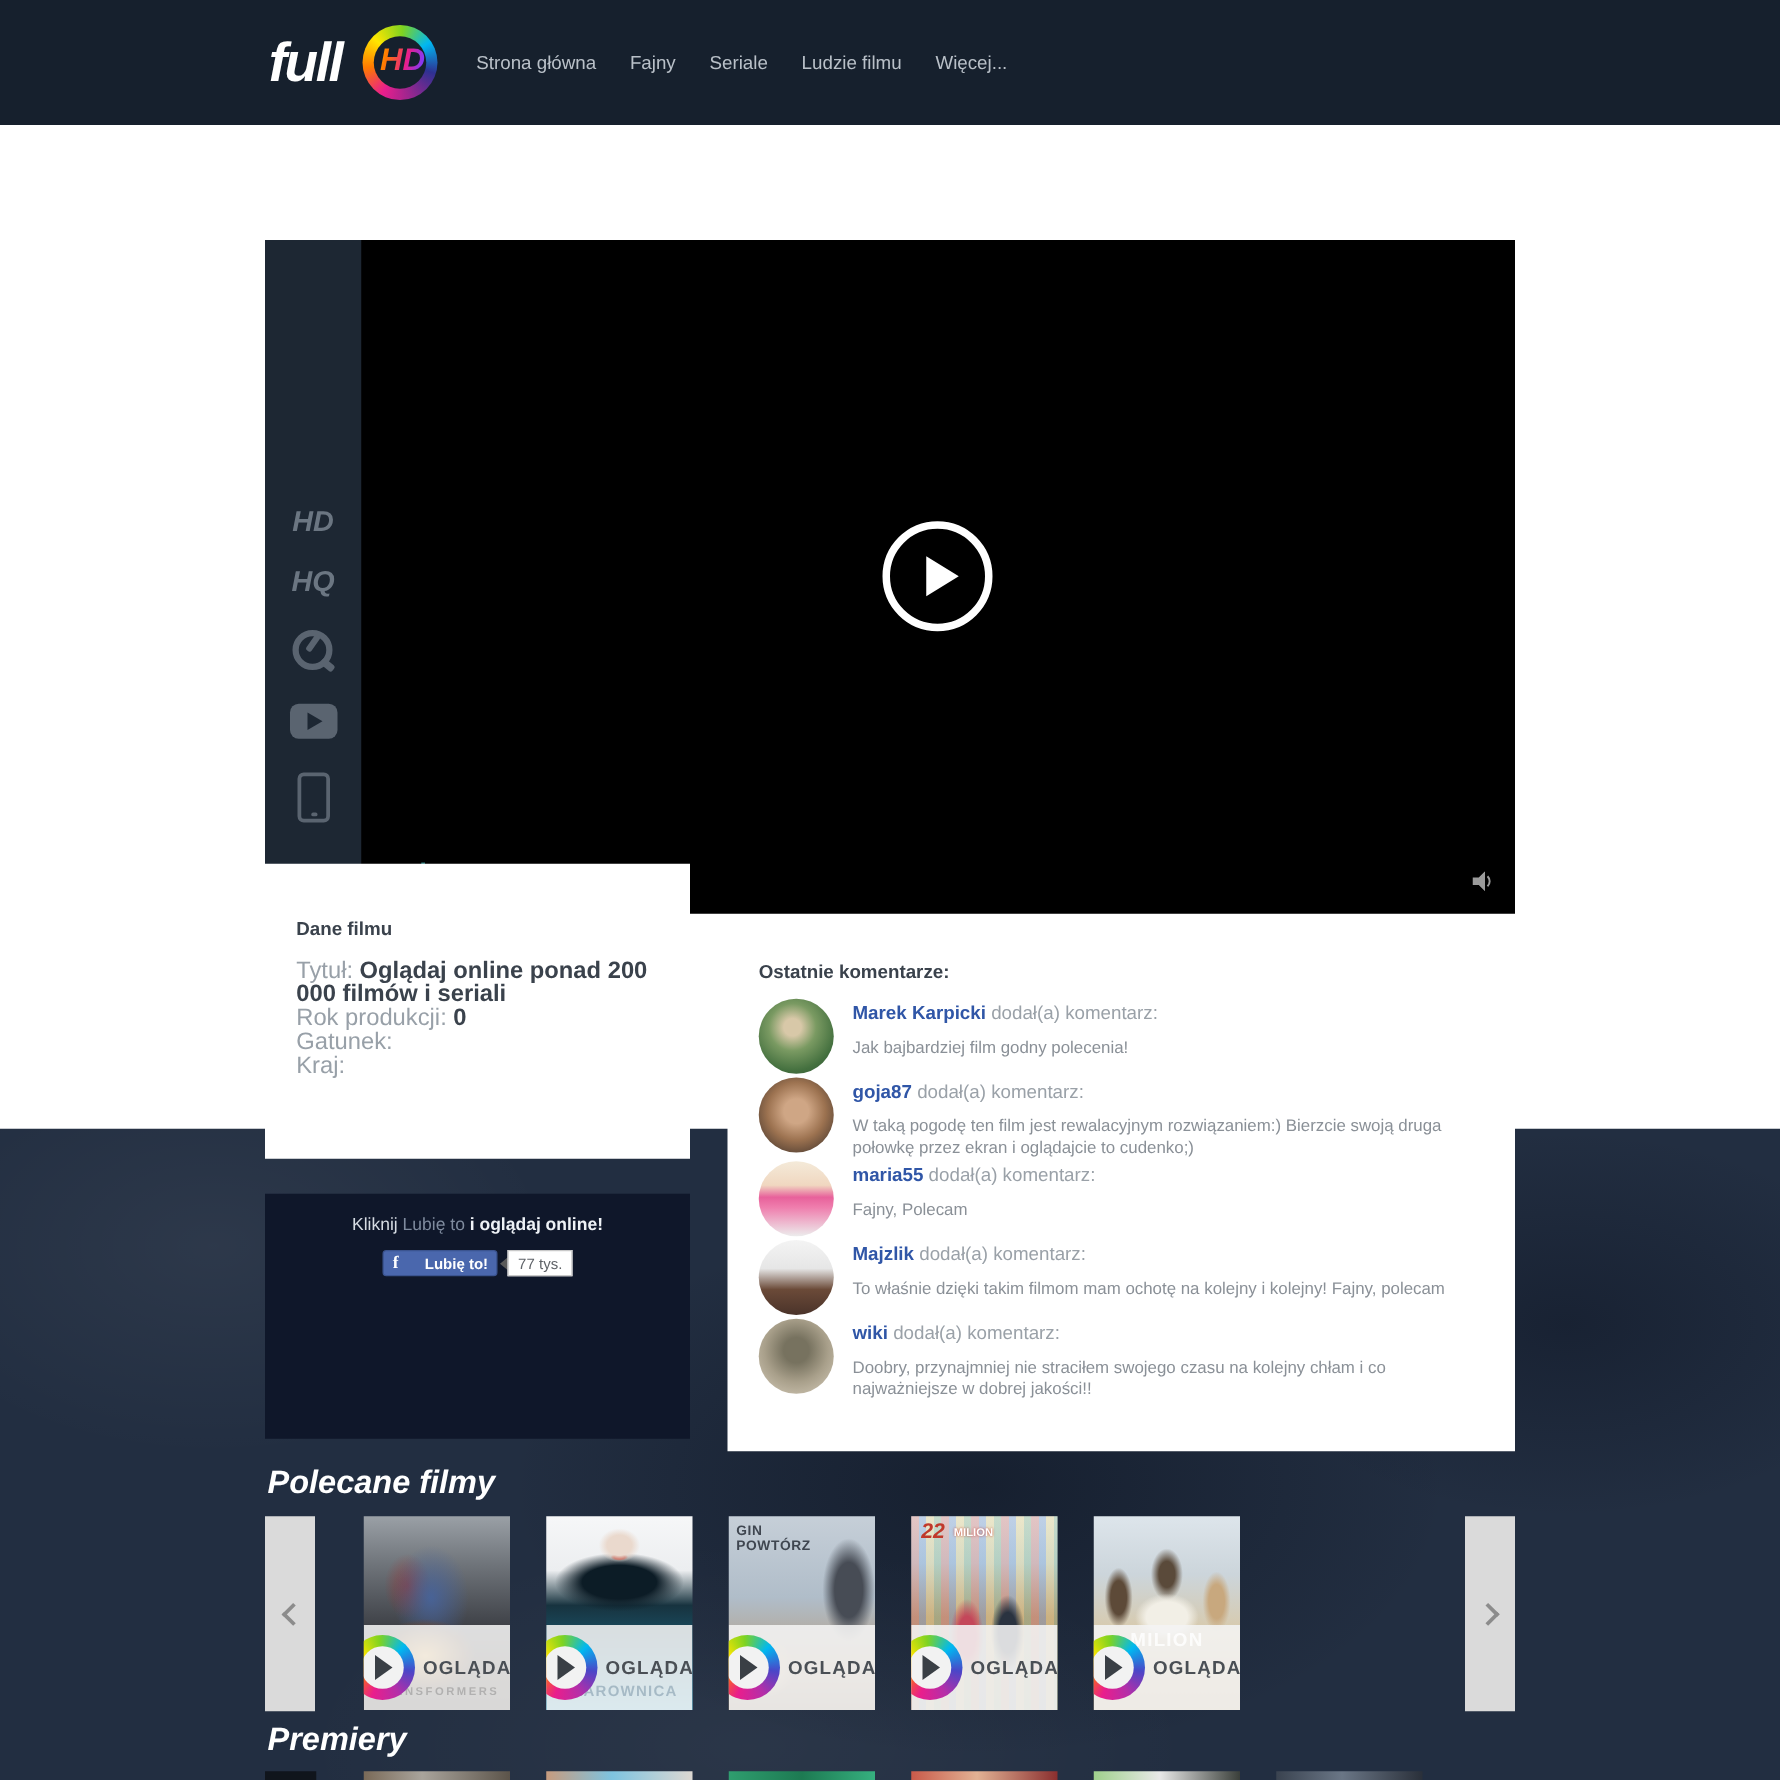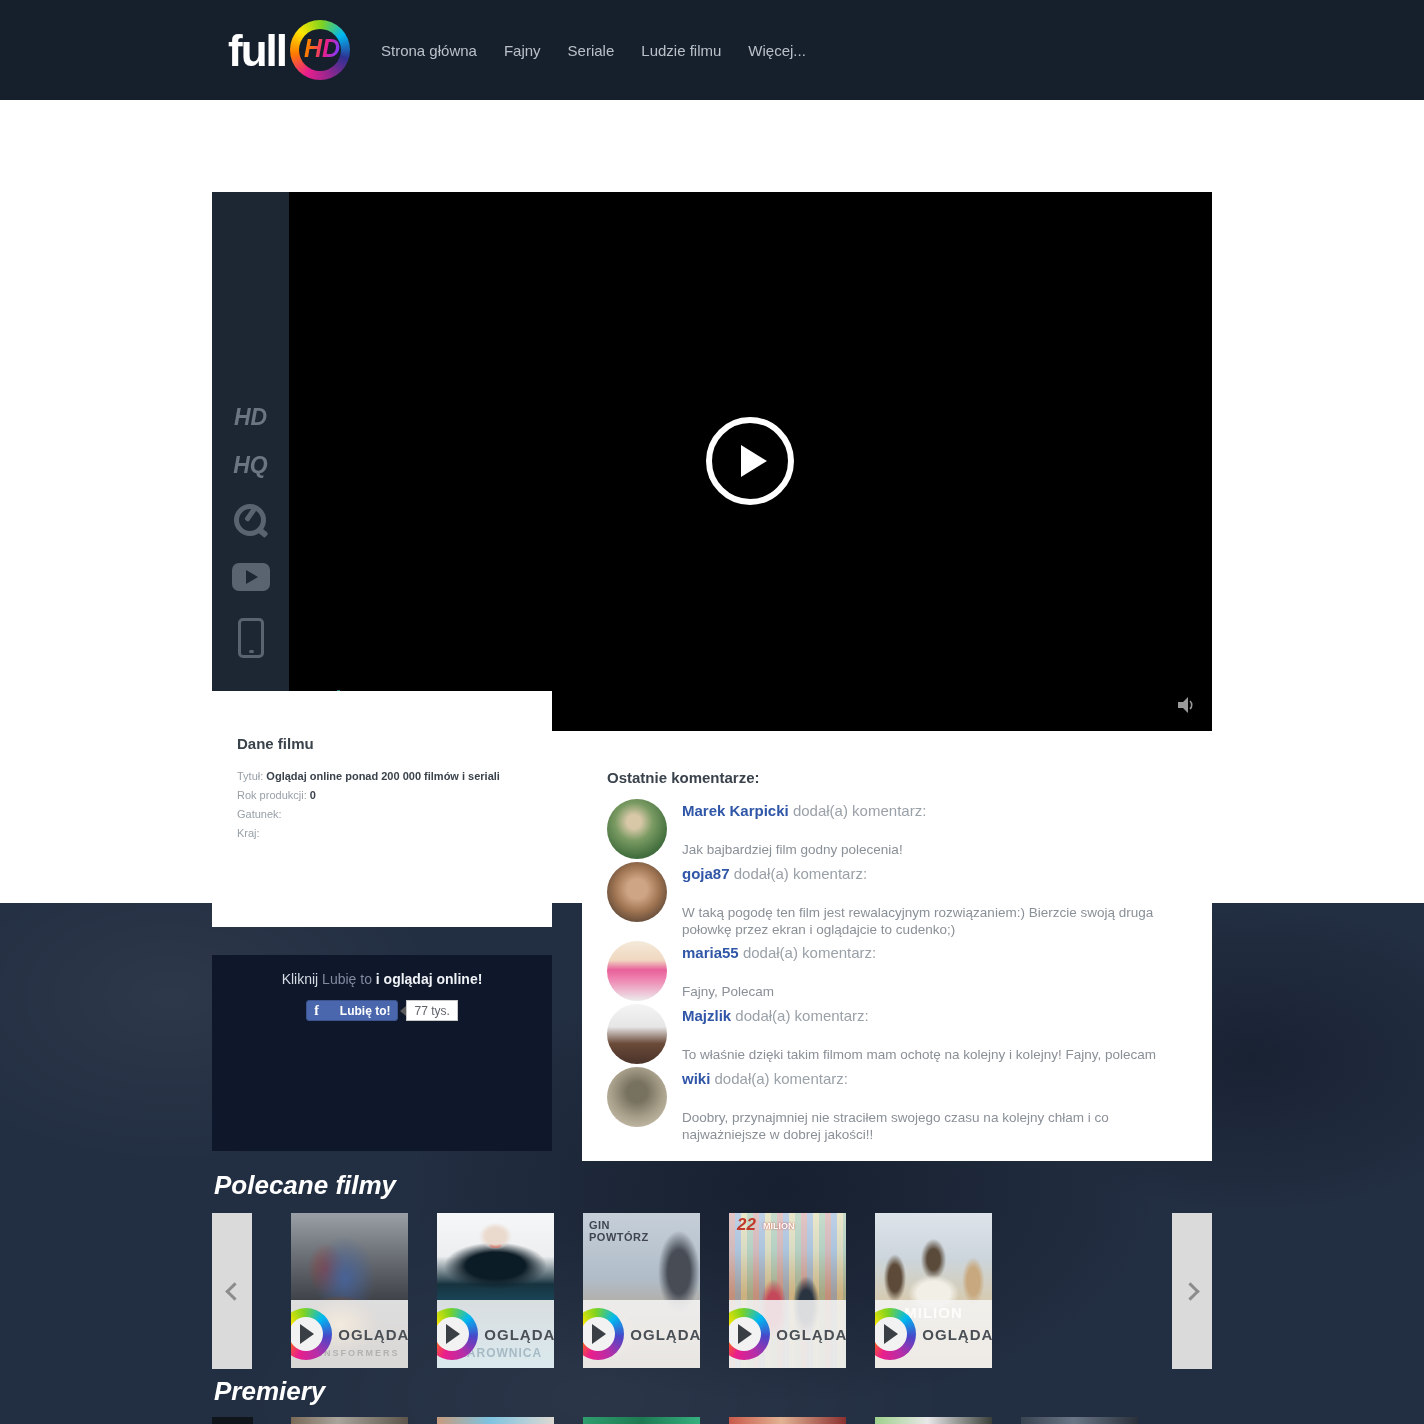--- a/index.html
+++ b/index.html
@@ -14,21 +14,21 @@
     background-image:
       radial-gradient(ellipse 420px 260px at 12% 18%, rgba(255,255,255,0.05), transparent 65%),
       radial-gradient(ellipse 520px 300px at 55% 55%, rgba(8,14,26,0.45), transparent 72%),
       radial-gradient(ellipse 600px 280px at 42% 95%, rgba(255,255,255,0.04), transparent 60%),
       radial-gradient(ellipse 380px 220px at 88% 30%, rgba(10,16,30,0.4), transparent 70%);
   }
 
   
   .header { position:absolute; left:0; top:0; width:1424px; height:100px; background:#16202d; z-index:3; }
   .logo { position:absolute; left:212px; top:16px; width:120px; height:68px; }
-  .logo-full { position:absolute; left:16px; top:10px; font-size:44px; font-weight:800; color:#ffffff; letter-spacing:-2px; }
+  .logo-full { position:absolute; left:3px; top:10px; font-size:44px; font-weight:800; font-style:italic; color:#ffffff; letter-spacing:-2px; }
   .logo-ring { position:absolute; left:78px; top:4px; width:60px; height:60px; border-radius:50%;
     background:conic-gradient(from 210deg,#e91e8c,#ff7a00,#ffe600,#7ed321,#00b8f1,#2e3192,#92278f,#e91e8c); }
   .logo-ring::after { content:""; position:absolute; left:9px; top:9px; width:42px; height:42px; border-radius:50%; background:#16202d; }
   .logo-hd { position:absolute; left:82px; top:18px; width:56px; text-align:center; font-size:25px; font-weight:800; font-style:italic; z-index:2;
     background:linear-gradient(105deg,#ffe600 0%,#ff7a00 28%,#e91e8c 55%,#7a3cff 78%,#00b8f1 100%);
     -webkit-background-clip:text; background-clip:text; color:transparent; }
   .nav { position:absolute; left:381px; top:0; height:100px; display:flex; align-items:center; gap:27px; }
   .nav a { color:#b9c0c8; font-size:15px; text-decoration:none; cursor:pointer; }
 
   
@@ -47,21 +47,21 @@
   .big-play { position:absolute; left:494px; top:225px; width:88px; height:88px; border:6px solid #ffffff; border-radius:50%; cursor:pointer; }
   .big-play::after { content:""; position:absolute; left:29px; top:22px; border-left:26px solid #ffffff; border-top:16px solid transparent; border-bottom:16px solid transparent; }
 
   .ctrl-play { position:absolute; left:95px; bottom:14px; border-left:17px solid #8f8f8f; border-top:11px solid transparent; border-bottom:11px solid transparent; cursor:pointer; }
   .seek-cursor { position:absolute; left:125px; bottom:3px; width:3px; height:38px; background:#2e7d7d; cursor:pointer; }
   .vol-icon { position:absolute; right:16px; bottom:18px; width:18px; height:16px; cursor:pointer; }
 
   
   .film-card { position:absolute; left:212px; top:691px; width:340px; height:236px; background:#ffffff; z-index:2; padding:44px 30px 0 25px; }
   .film-card h3 { font-size:15px; font-weight:700; color:#3a424c; margin-bottom:15px; }
-  .film-card p { font-size:11px; line-height:19px; color:#98a0a8; }
+  .film-card p { font-size:19px; line-height:19px; color:#98a0a8; }
   .film-card p b { color:#3a424c; font-weight:700; }
 
   
   .fb-panel { position:absolute; left:212px; top:955px; width:340px; height:196px; background:#0f172a; z-index:1; text-align:center; padding-top:16px; }
   .fb-prompt { font-size:14px; color:#d6dce3; }
   .fb-prompt .dim { color:#7f8b9e; }
   .fb-prompt .strong { color:#eef2f6; font-weight:700; }
   .fb-row { margin-top:13px; display:flex; justify-content:center; align-items:center; }
   .fb-btn { display:flex; align-items:center; height:21px; background:#4a67ad; border:1px solid #3b5490; border-radius:3px; padding:0 7px; cursor:pointer; }
   .fb-f { color:#ffffff; font-weight:800; font-size:14px; font-family:"Liberation Serif", serif; margin-right:5px; }
@@ -75,21 +75,21 @@
   .comment { display:flex; margin-bottom:3px; }
   .avatar { width:60px; height:60px; border-radius:50%; flex:0 0 60px; }
   .av1 { background:radial-gradient(circle at 45% 38%, #d8c8a8 0 14%, #7a9a62 38%, #44703f 70%, #2f5233 100%); }
   .av2 { background:radial-gradient(circle at 50% 45%, #cfa685 0 22%, #9c7250 52%, #4a3a30 88%); }
   .av3 { background:linear-gradient(180deg,#f4ead9 0%,#f0d7c0 32%,#e8619b 48%,#ef7fae 62%,#ececec 100%); }
   .av4 { background:linear-gradient(180deg,#f4f4f4 0%,#e6e6e6 38%,#6b4a38 66%,#4a332a 100%); }
   .av5 { background:radial-gradient(circle at 50% 42%, #77725f 0 22%, #a89f8a 55%, #d6cdbb 100%); }
   .c-body { margin-left:15px; padding-top:3px; }
   .c-name-line { font-size:15px; color:#9aa1a8; }
   .c-name { color:#3056a7; font-weight:700; cursor:pointer; }
-  .c-text { margin-top:22px; font-size:13.5px; line-height:17px; color:#8a9097; max-width:495px; }
+  .c-text { margin-top:10px; font-size:13.5px; line-height:17px; color:#8a9097; max-width:495px; }
 
   
   .section-h { position:absolute; left:214px; color:#ffffff; font-size:26px; font-weight:700; font-style:italic; z-index:1; }
   .h-polecane { top:1170px; }
   .h-premiery { top:1376px; }
 
   
   .car-arrow { position:absolute; top:1213px; width:40px; height:156px; background:#dadada; z-index:1; display:flex; align-items:center; justify-content:center; cursor:pointer; }
   .car-prev { left:212px; } .car-next { left:1172px; }
   .chev { width:13px; height:13px; border-left:3px solid #8c8c8c; border-bottom:3px solid #8c8c8c; }

